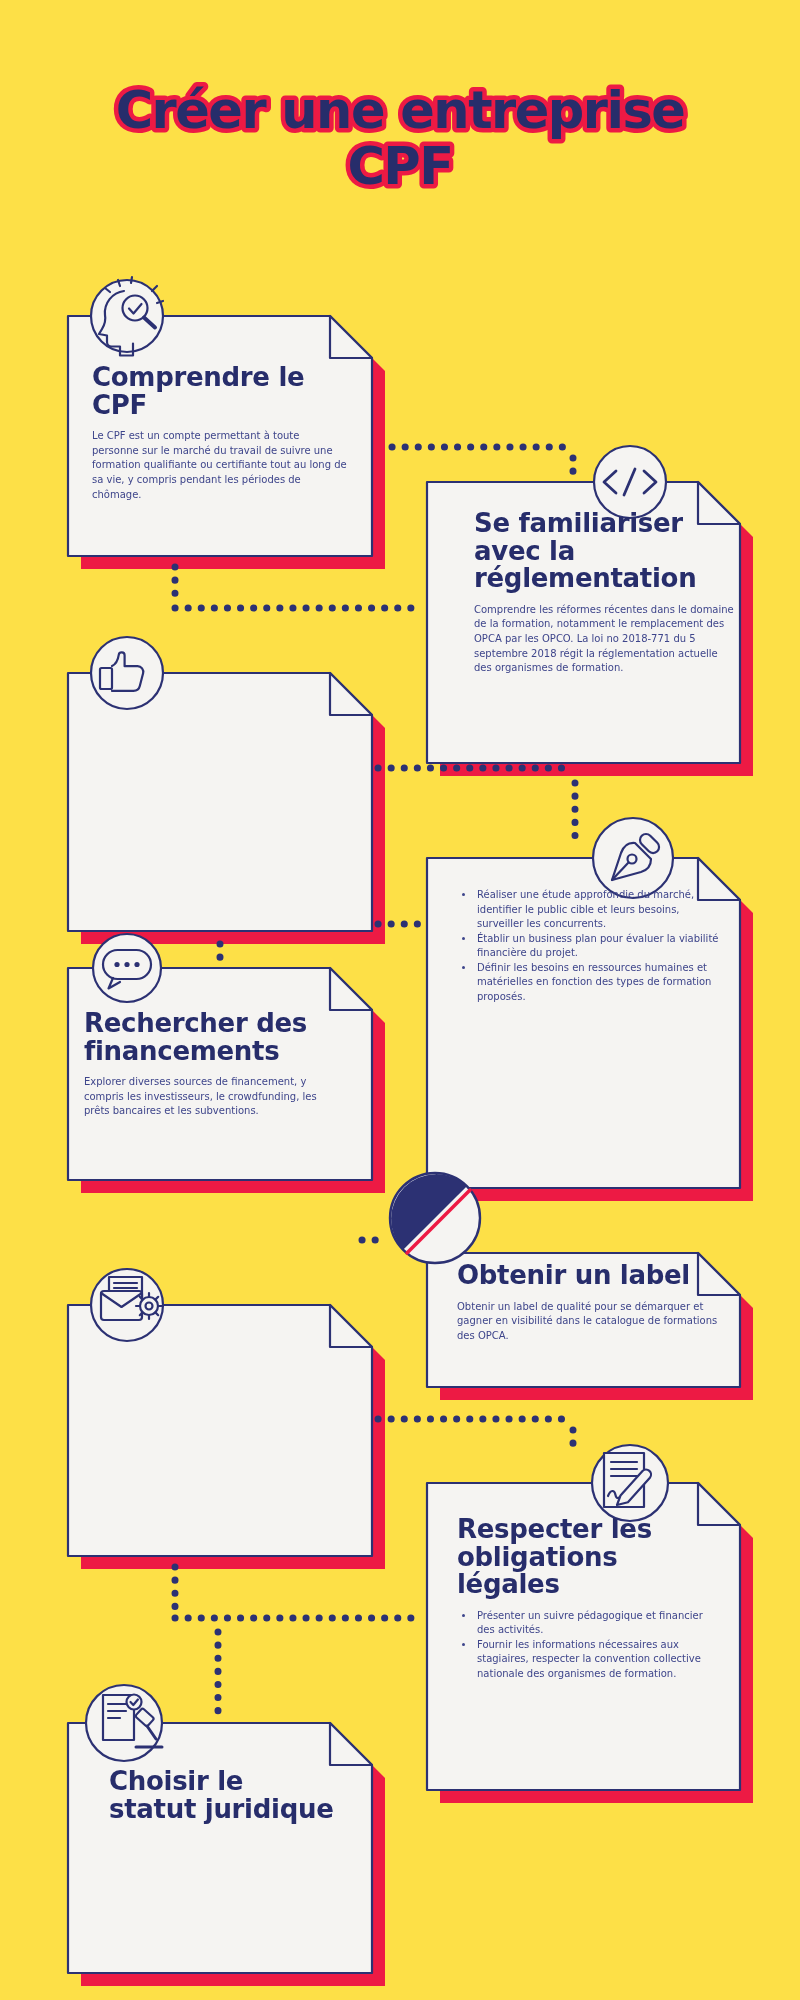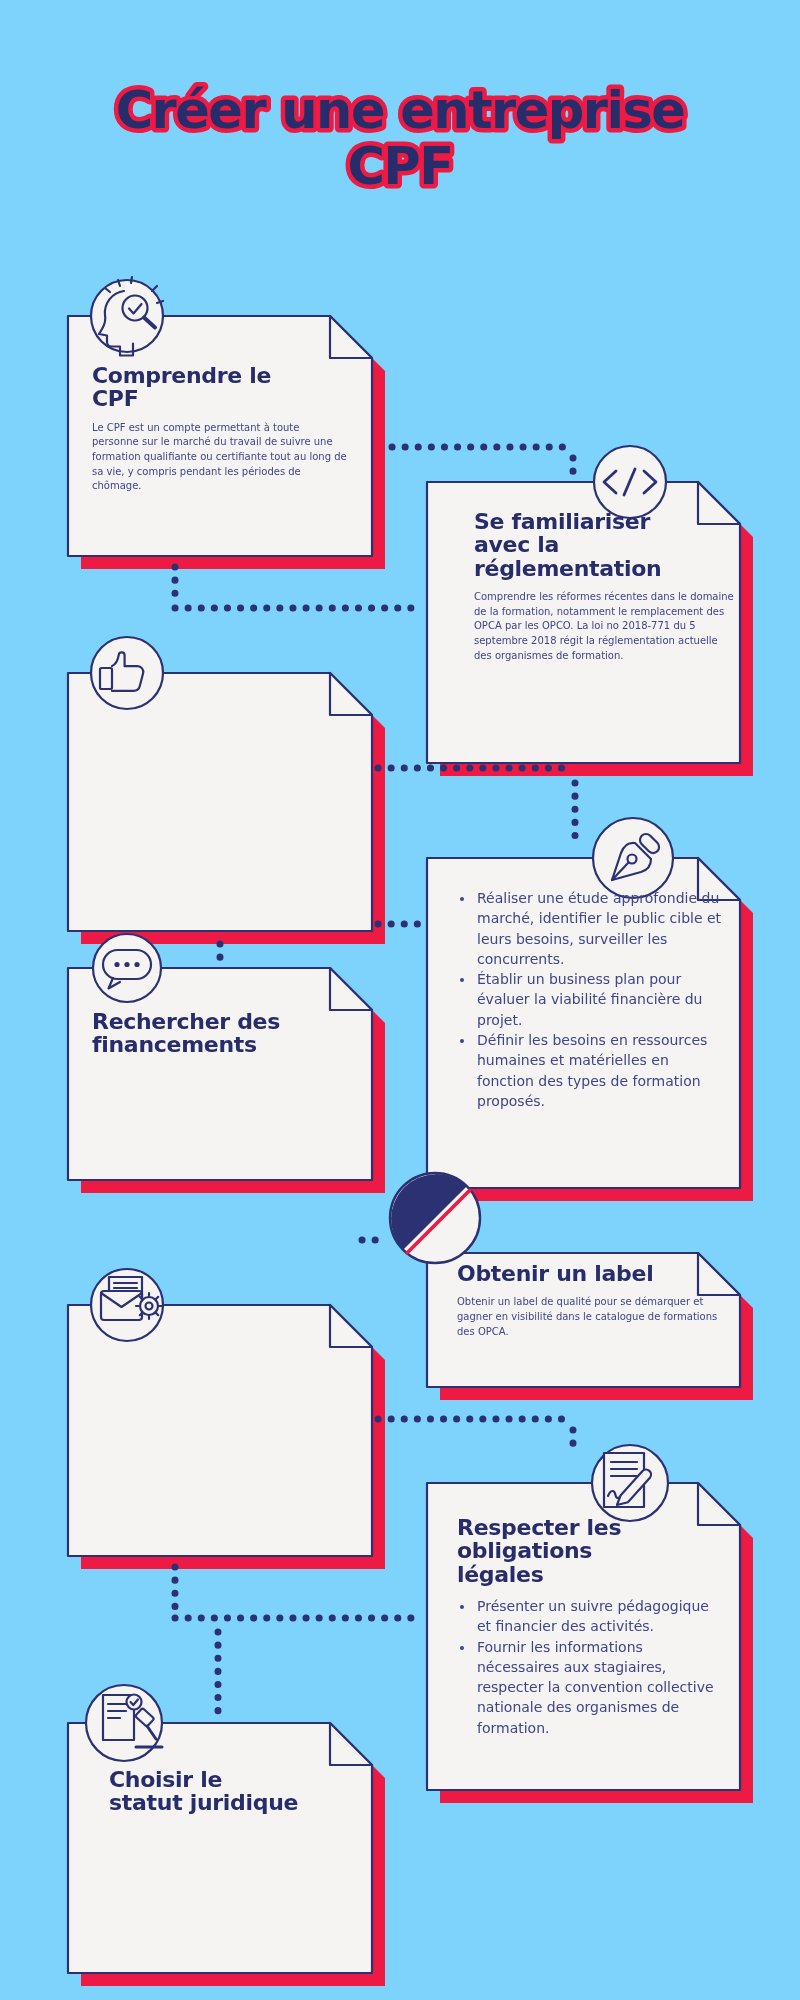--- a/index.html
+++ b/index.html
@@ -1,33 +1,33 @@
 <!DOCTYPE html>
 <html><head>
 <meta charset="utf-8">
 <style>
   html,body { margin:0; padding:0; background:#e8e7e5; }
   .page {
     position:relative; width:800px; height:2000px;
-    background:#7dd3fc; overflow:hidden; margin:0 auto;
+    background:#fde047; overflow:hidden; margin:0 auto;
     font-family:"DejaVu Sans", sans-serif;
   }
   .bg-svg { position:absolute; left:0; top:0; }
   .card-content { position:absolute; }
   .card-title {
     margin:0 0 10px 0;
-    font-weight:bold; font-size:22px; line-height:1.06;
+    font-weight:bold; font-size:26px; line-height:1.06;
     letter-spacing:-0.3px; color:#272d6b; white-space:pre-line;
   }
   .card-body {
     margin:0; font-size:10px; line-height:1.47; color:#3e458b;
   }
   .bullets {
     margin:2px 0 0 0; padding:0 0 0 18px;
-    font-size:14px; line-height:1.45; color:#3e458b;
+    font-size:10px; line-height:1.45; color:#3e458b;
   }
   .bullets li { padding-left:2px; }
 </style>
 </head>
 <body>
 
 <div class="page">
 
   <svg class="bg-svg" width="800" height="2000" viewBox="0 0 800 2000">
 
@@ -206,23 +206,24 @@
 
 
   <div class="card-content" style="left:457px; top:886px; width:266px;">
     <ul class="bullets">
         <li>Réaliser une étude approfondie du marché, identifier le public cible et leurs besoins, surveiller les concurrents.</li>
         <li>Établir un business plan pour évaluer la viabilité financière du projet.</li>
         <li>Définir les besoins en ressources humaines et matérielles en fonction des types de formation proposés.</li>
       </ul>
   </div>
 
-  <div class="card-content" style="left:92px; top:1010px; width:256px;">
+  <div class="card-content" style="left:84px; top:1010px; width:256px;">
     <h2 class="card-title">Rechercher des
 financements</h2>
+    <p class="card-body">Explorer diverses sources de financement, y compris les investisseurs, le crowdfunding, les prêts bancaires et les subventions.</p>
   </div>
 
   <div class="card-content" style="left:457px; top:1262px; width:266px;">
     <h2 class="card-title">Obtenir un label</h2>
     <p class="card-body">Obtenir un label de qualité pour se démarquer et gagner en visibilité dans le catalogue de formations des OPCA.</p>
   </div>
 
 
   <div class="card-content" style="left:457px; top:1516px; width:266px;">
     <h2 class="card-title">Respecter les

